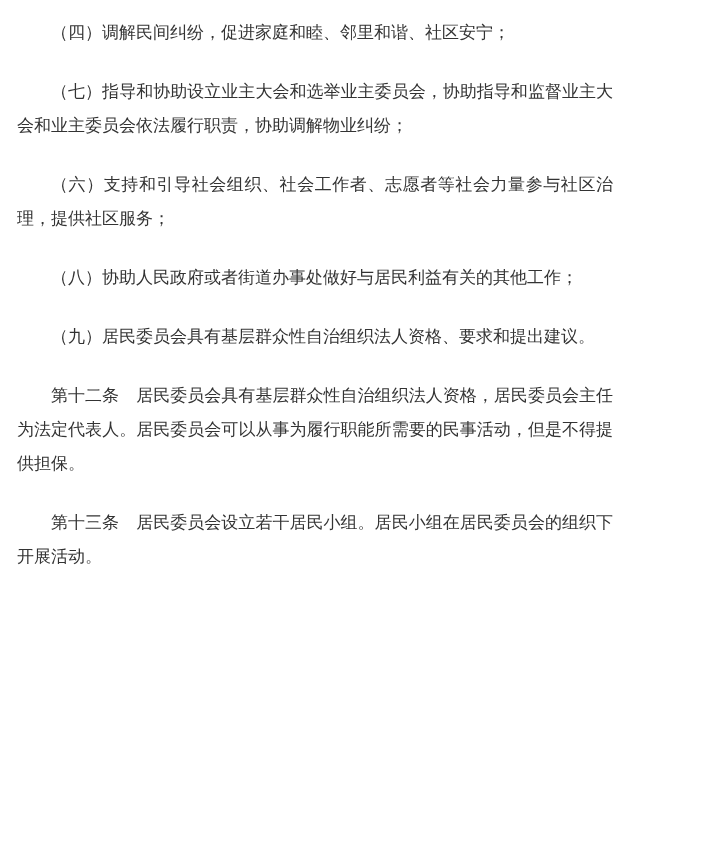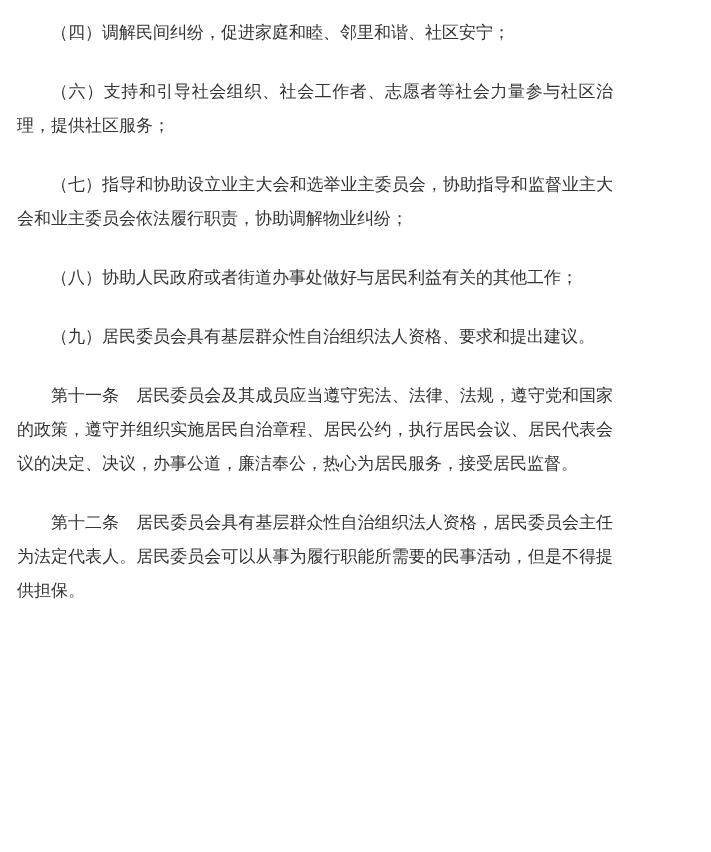--- a/index.html
+++ b/index.html
@@ -27,19 +27,19 @@
     text-justify: inter-ideograph;
     letter-spacing: 0;
     word-break: break-all;
   }
 </style>
 </head>
 <body>
 
 <div class="page">
   <p class="para">（四）调解民间纠纷，促进家庭和睦、邻里和谐、社区安宁；</p>
+  <p class="para">（七）指导和协助设立业主大会和选举业主委员会，协助指导和监督业主大会和业主委员会依法履行职责，协助调解物业纠纷；</p>
   <p class="para">（六）支持和引导社会组织、社会工作者、志愿者等社会力量参与社区治理，提供社区服务；</p>
-  <p class="para">（七）指导和协助设立业主大会和选举业主委员会，协助指导和监督业主大会和业主委员会依法履行职责，协助调解物业纠纷；</p>
   <p class="para">（八）协助人民政府或者街道办事处做好与居民利益有关的其他工作；</p>
   <p class="para">（九）居民委员会具有基层群众性自治组织法人资格、要求和提出建议。</p>
-  <p class="para">第十一条　居民委员会及其成员应当遵守宪法、法律、法规，遵守党和国家的政策，遵守并组织实施居民自治章程、居民公约，执行居民会议、居民代表会议的决定、决议，办事公道，廉洁奉公，热心为居民服务，接受居民监督。</p>
   <p class="para">第十二条　居民委员会具有基层群众性自治组织法人资格，居民委员会主任为法定代表人。居民委员会可以从事为履行职能所需要的民事活动，但是不得提供担保。</p>
+  <p class="para">第十三条　居民委员会设立若干居民小组。居民小组在居民委员会的组织下开展活动。</p>
 </div>
 
 </body></html>

